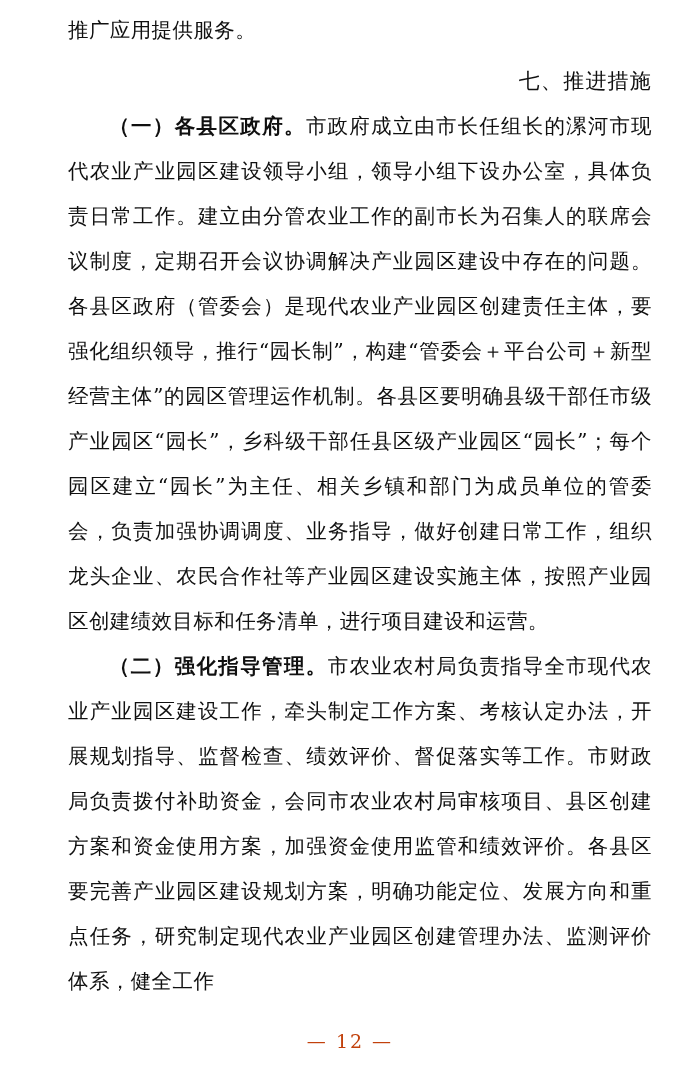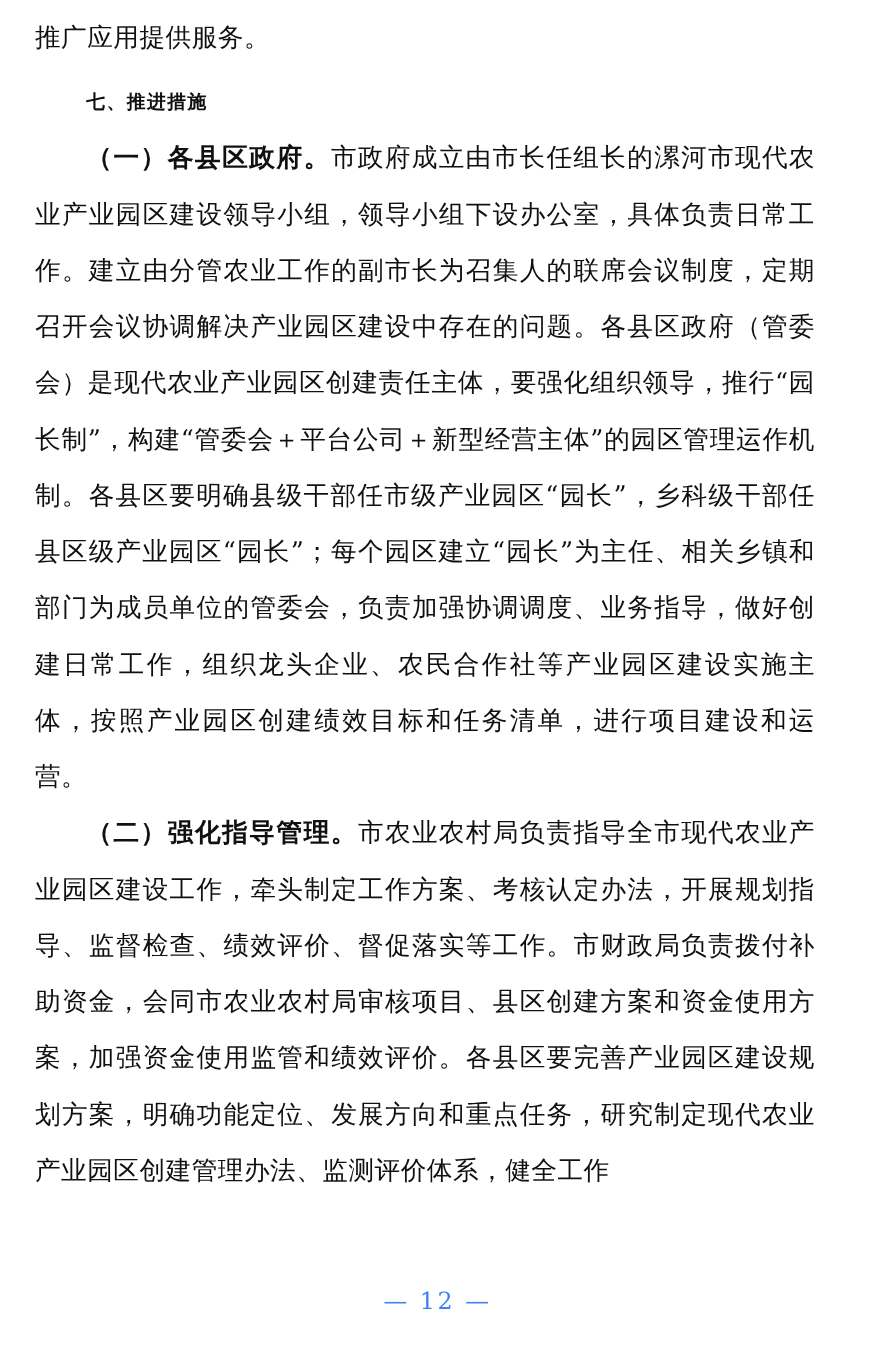--- a/index.html
+++ b/index.html
@@ -12,60 +12,61 @@
     height: 1088px;
     font-family: "DejaVu Serif", serif;
     color: #101010;
     position: relative;
     overflow: hidden;
   }
   .page {
     width: 700px;
     height: 1088px;
     box-sizing: border-box;
-    padding: 8px 48px 0 28px;
+    padding: 8px 48px 0 68px;
     position: relative;
   }
   .para {
     font-size: 20.5px;
     line-height: 45px;
     text-align: justify;
     text-justify: inter-ideograph;
     margin: 0;
     letter-spacing: 0.4px;
     font-family: "DejaVu Serif", serif;
   }
   .indent {
     text-indent: 41px;
   }
   .heading {
-    font-size: 15px;
+    font-size: 21px;
     line-height: 45px;
-    font-weight: bold;
+    font-weight: normal;
     text-indent: 41px;
     margin: 0;
     letter-spacing: 1.2px;
     font-family: "DejaVu Sans", sans-serif;
+    text-align: right;
   }
   .lead {
     font-weight: bold;
     font-family: "DejaVu Sans", sans-serif;
     letter-spacing: 0.6px;
   }
   .spacer-sm { height: 6px; }
   .footer {
     position: absolute;
     left: 0;
     right: 0;
     bottom: 36px;
     text-align: center;
     font-size: 19px;
     font-family: "DejaVu Serif", serif;
     letter-spacing: 2px;
-    color: #3b82f6;
+    color: #c2410c;
   }
 </style>
 </head>
 <body>
 
 <div class="page">
 
   <p class="para">推广应用提供服务。</p>
 
   <div class="spacer-sm"></div>

